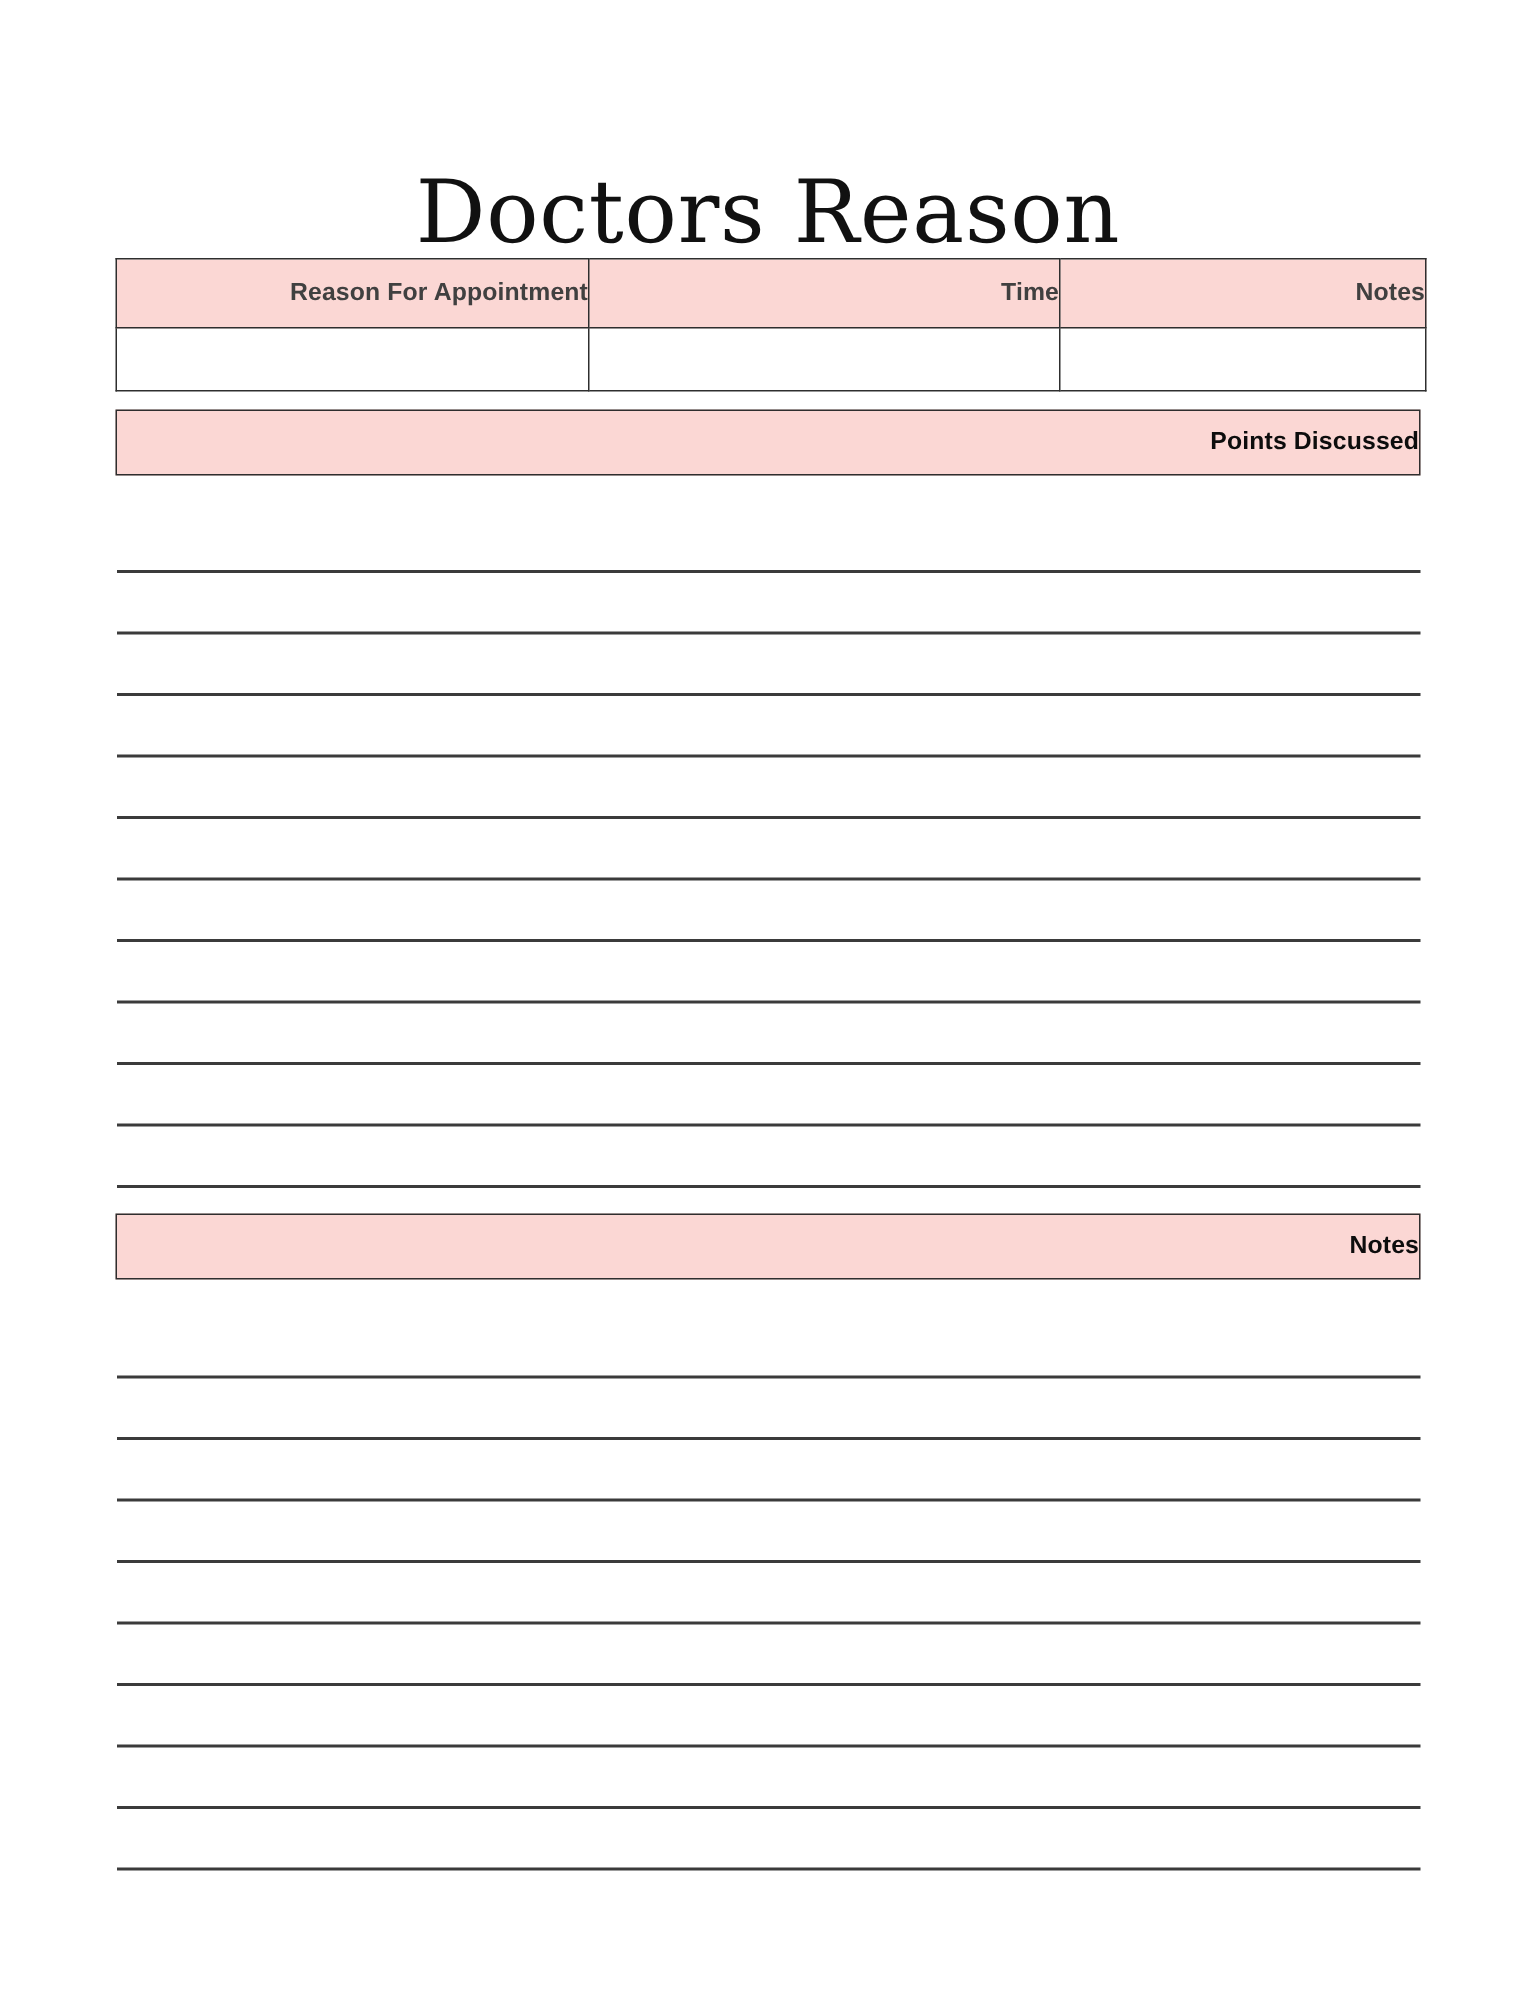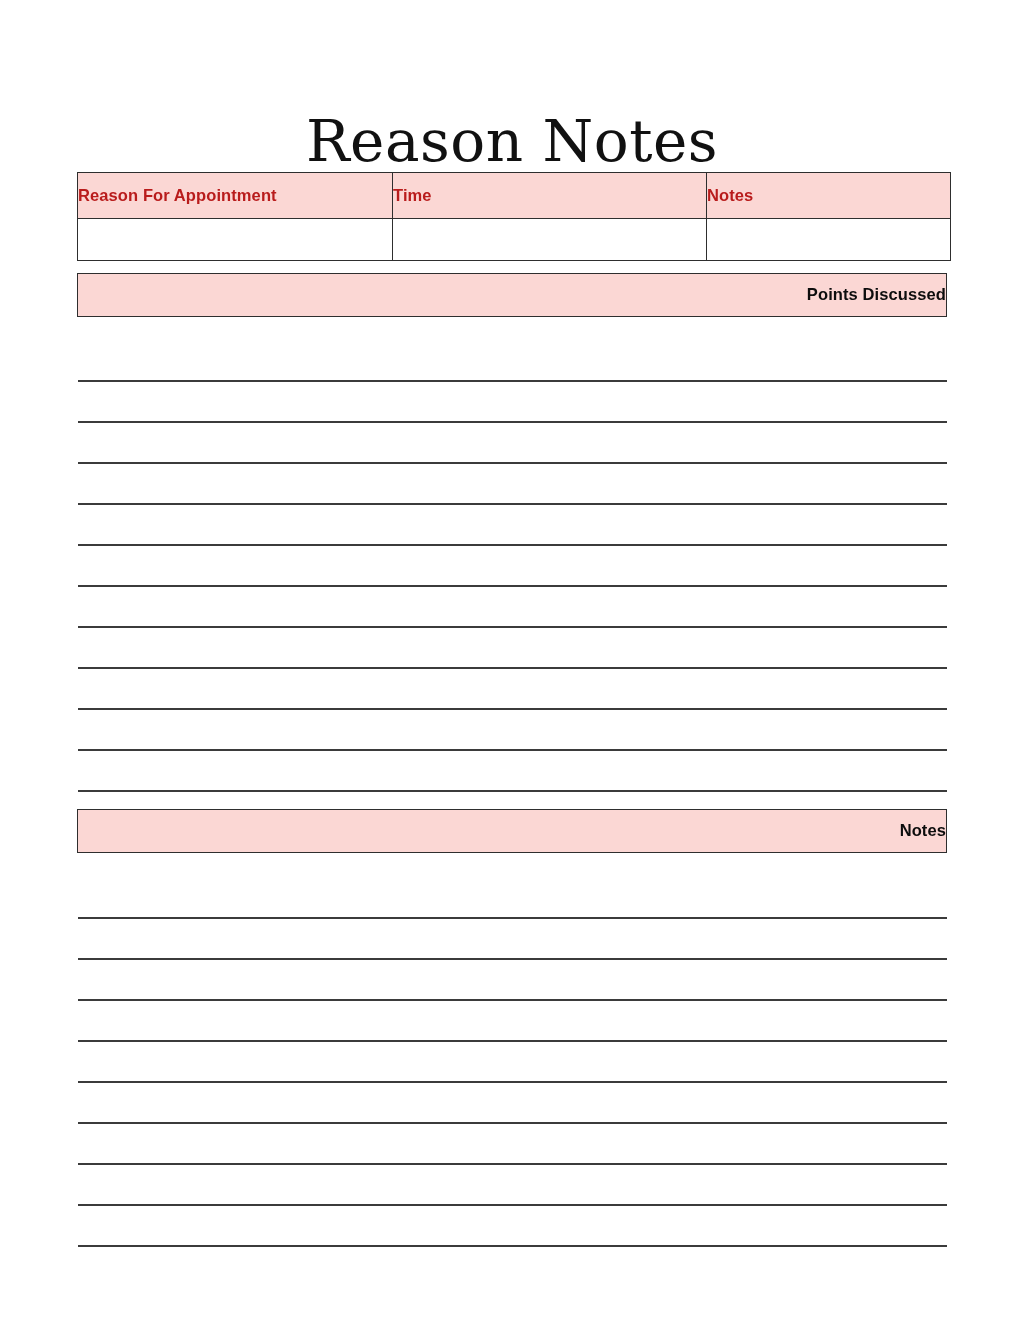--- a/index.html
+++ b/index.html
@@ -47,25 +47,25 @@
     table-layout: fixed;
   }
   .info-table td {
     border: 1.6px solid #2e2e2e;
     padding: 0;
     margin: 0;
   }
   .info-table tr.header-row td {
     background: #fbd7d4;
     height: 45px;
-    text-align: left;
+    text-align: right;
     vertical-align: middle;
     font-size: 16.5px;
     font-weight: bold;
-    color: #b91c1c;
+    color: #404040;
     letter-spacing: 0.1px;
   }
   .info-table tr.entry-row td {
     background: #ffffff;
     height: 41px;
   }
   .col-reason { width: 314px; }
   .col-time   { width: 313px; }
   .col-notes  { width: 243px; }
 
@@ -109,21 +109,21 @@
     bottom: 0;
     height: 2px;
     background: #3b3b3b;
   }
 </style>
 </head>
 <body>
 
 <div class="page">
 
-  <h1 class="page-title">Reason Notes</h1>
+  <h1 class="page-title">Doctors Reason</h1>
 
   <table class="info-table">
     <tbody>
       <tr class="header-row">
         <td class="col-reason">Reason For Appointment</td>
         <td class="col-time">Time</td>
         <td class="col-notes">Notes</td>
       </tr>
       <tr class="entry-row">
         <td class="col-reason"></td>

